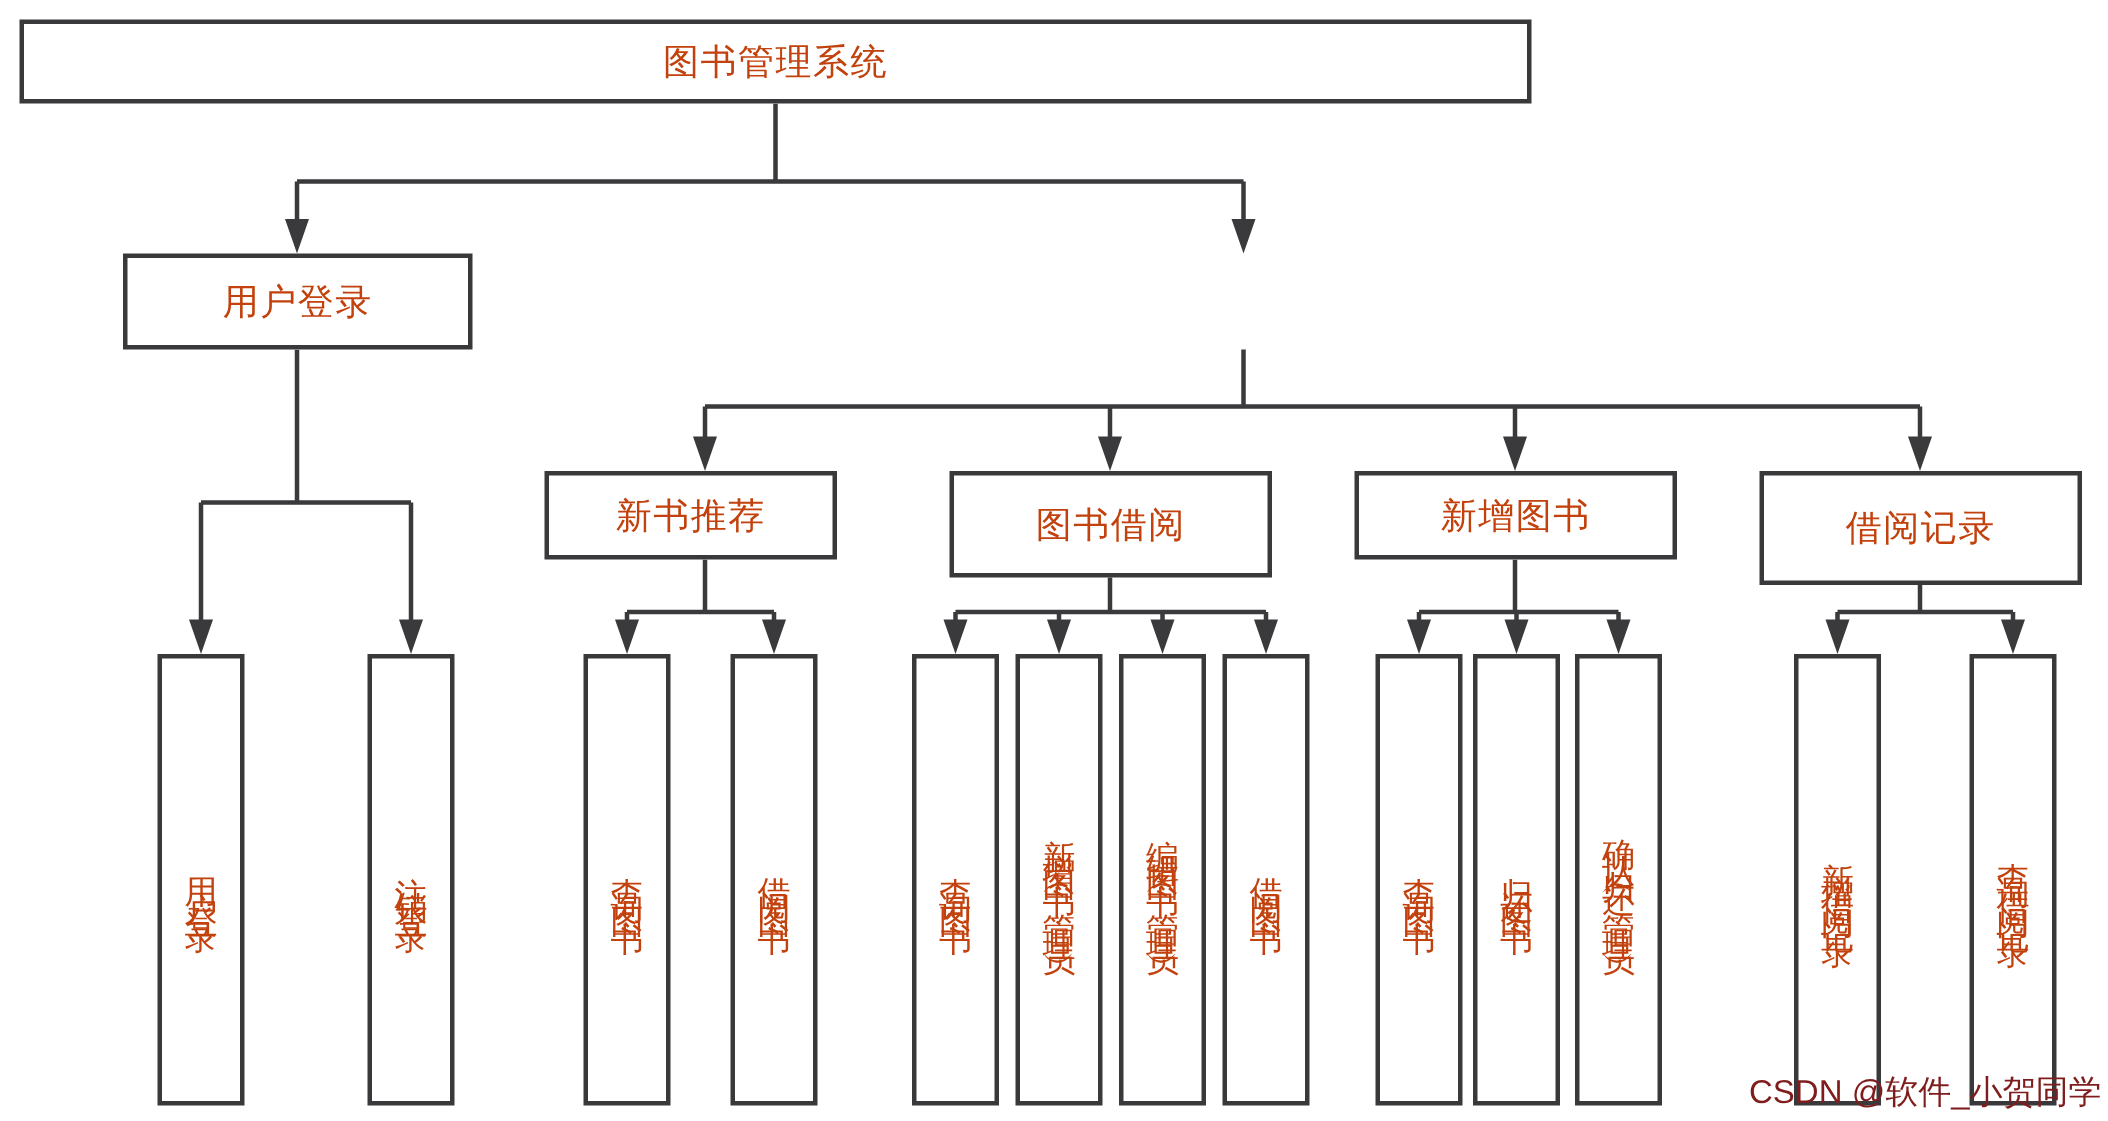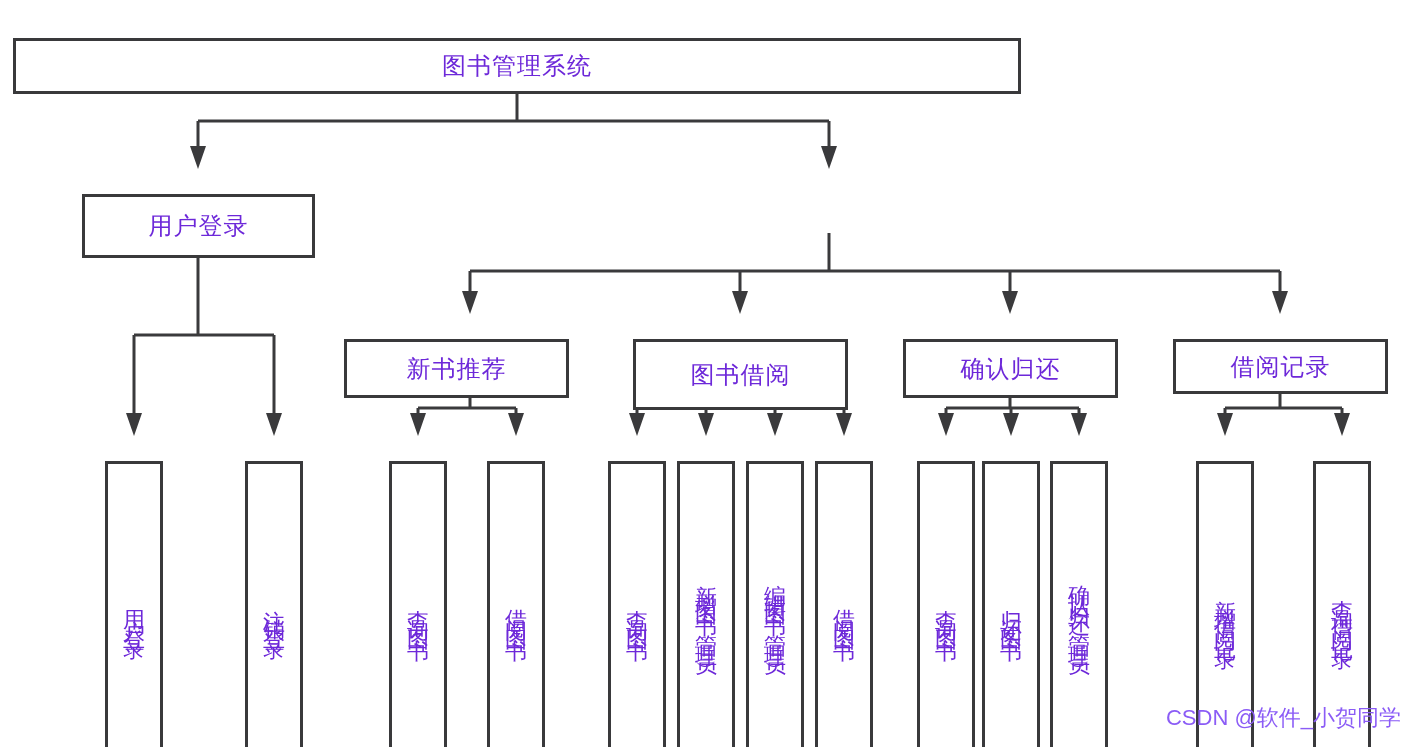--- a/index.html
+++ b/index.html
@@ -24,40 +24,39 @@
   }
   .node {
     position: absolute;
     box-sizing: border-box;
     background: #ffffff;
     border: 3px solid #39393b;
     display: flex;
     align-items: center;
     justify-content: center;
     z-index: 2;
-    color: #6d28d9;
-    margin-top: 25px;
+    color: #c2410c;
   }
   .node.h .lbl {
     font-size: 24px;
     letter-spacing: 1px;
     white-space: nowrap;
   }
   .node.v .lbl {
     writing-mode: vertical-rl;
     font-size: 22px;
     letter-spacing: 10px;
     line-height: 1;
   }
   .watermark {
     position: absolute;
     right: 4px;
-    bottom: 14px;
+    bottom: 4px;
     font-size: 22px;
-    color: #8b5cf6;
+    color: #7f1d1d;
     z-index: 3;
     white-space: nowrap;
   }
 </style>
 </head>
 <body>
 
 <div id="stage">
 
   <svg id="connector-svg" viewBox="0 0 1405 747" xmlns="http://www.w3.org/2000/svg">
@@ -94,30 +93,30 @@
   </svg>
 
   <div class="node h" style="left:13px; top:13px; width:1008px; height:56px">
     <span class="lbl">图书管理系统</span>
   </div>
 
   <div class="node h" style="left:82px; top:169px; width:233px; height:64px">
     <span class="lbl">用户登录</span>
   </div>
 
-  <div class="node h" style="left:344px; top:314px; width:225px; height:59px">
+  <div class="node h" style="left:363px; top:314px; width:195px; height:59px">
     <span class="lbl">新书推荐</span>
   </div>
   <div class="node h" style="left:633px; top:314px; width:215px; height:71px">
     <span class="lbl">图书借阅</span>
   </div>
   <div class="node h" style="left:903px; top:314px; width:215px; height:59px">
-    <span class="lbl">确认归还</span>
+    <span class="lbl">新增图书</span>
   </div>
-  <div class="node h" style="left:1173px; top:314px; width:215px; height:55px">
+  <div class="node h" style="left:1173px; top:314px; width:215px; height:76px">
     <span class="lbl">借阅记录</span>
   </div>
 
   <div class="node v" style="left:105px; top:436px; width:58px; height:301px">
     <span class="lbl">用户登录</span>
   </div>
   <div class="node v" style="left:245px; top:436px; width:58px; height:301px">
     <span class="lbl">注销登录</span>
   </div>
 

